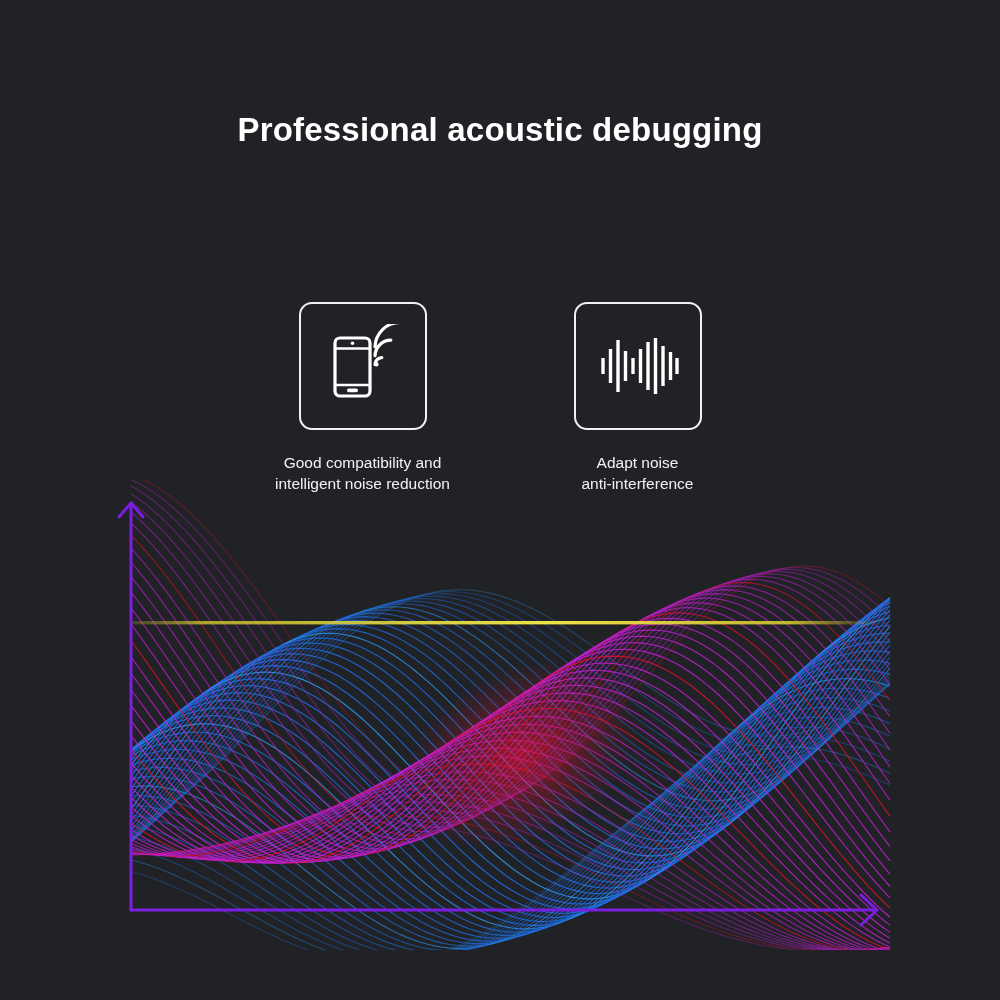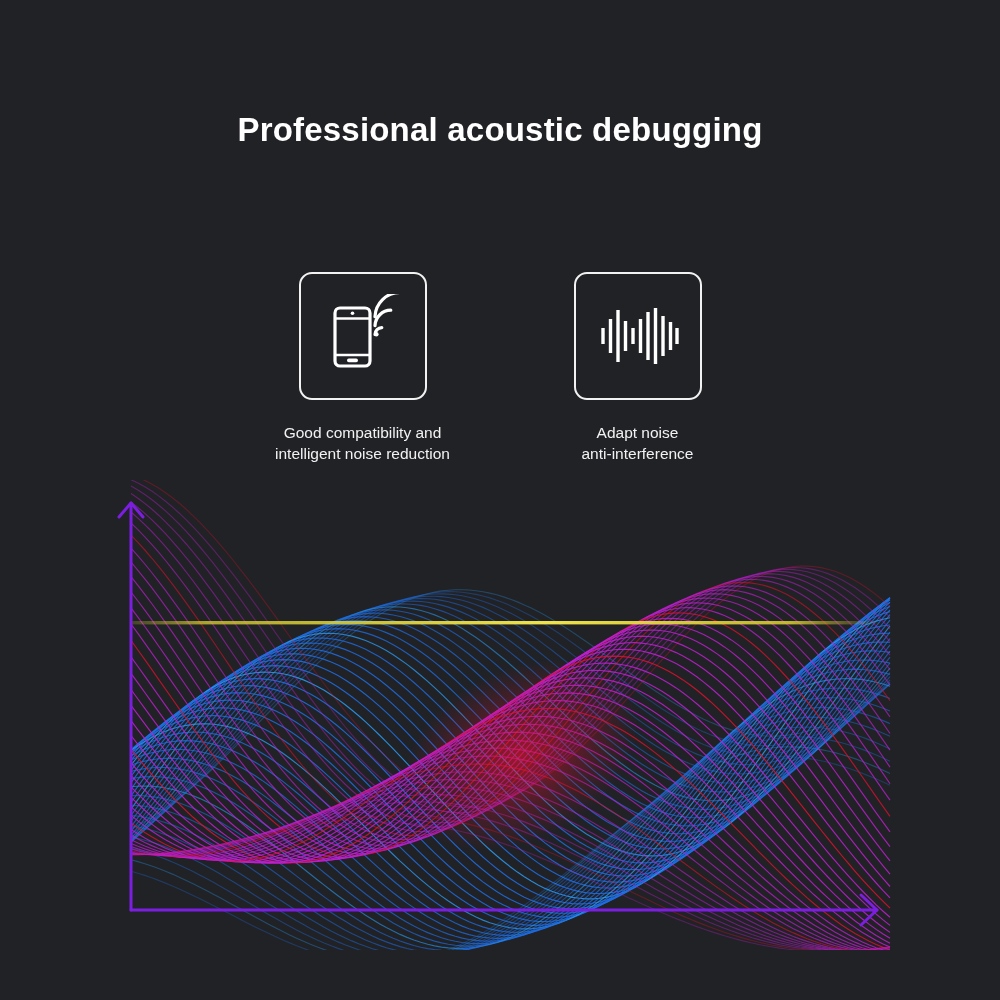--- a/index.html
+++ b/index.html
@@ -34,21 +34,21 @@
     font-weight: bold;
     letter-spacing: 0.2px;
     line-height: 44px;
     white-space: nowrap;
   }
 
   
   .features {
     position: absolute;
     left: 0;
-    top: 272px;
+    top: 302px;
     width: 1000px;
     display: flex;
     justify-content: center;
     align-items: flex-start;
     gap: 65px;
   }
   .feature {
     display: flex;
     flex-direction: column;
     align-items: center;

